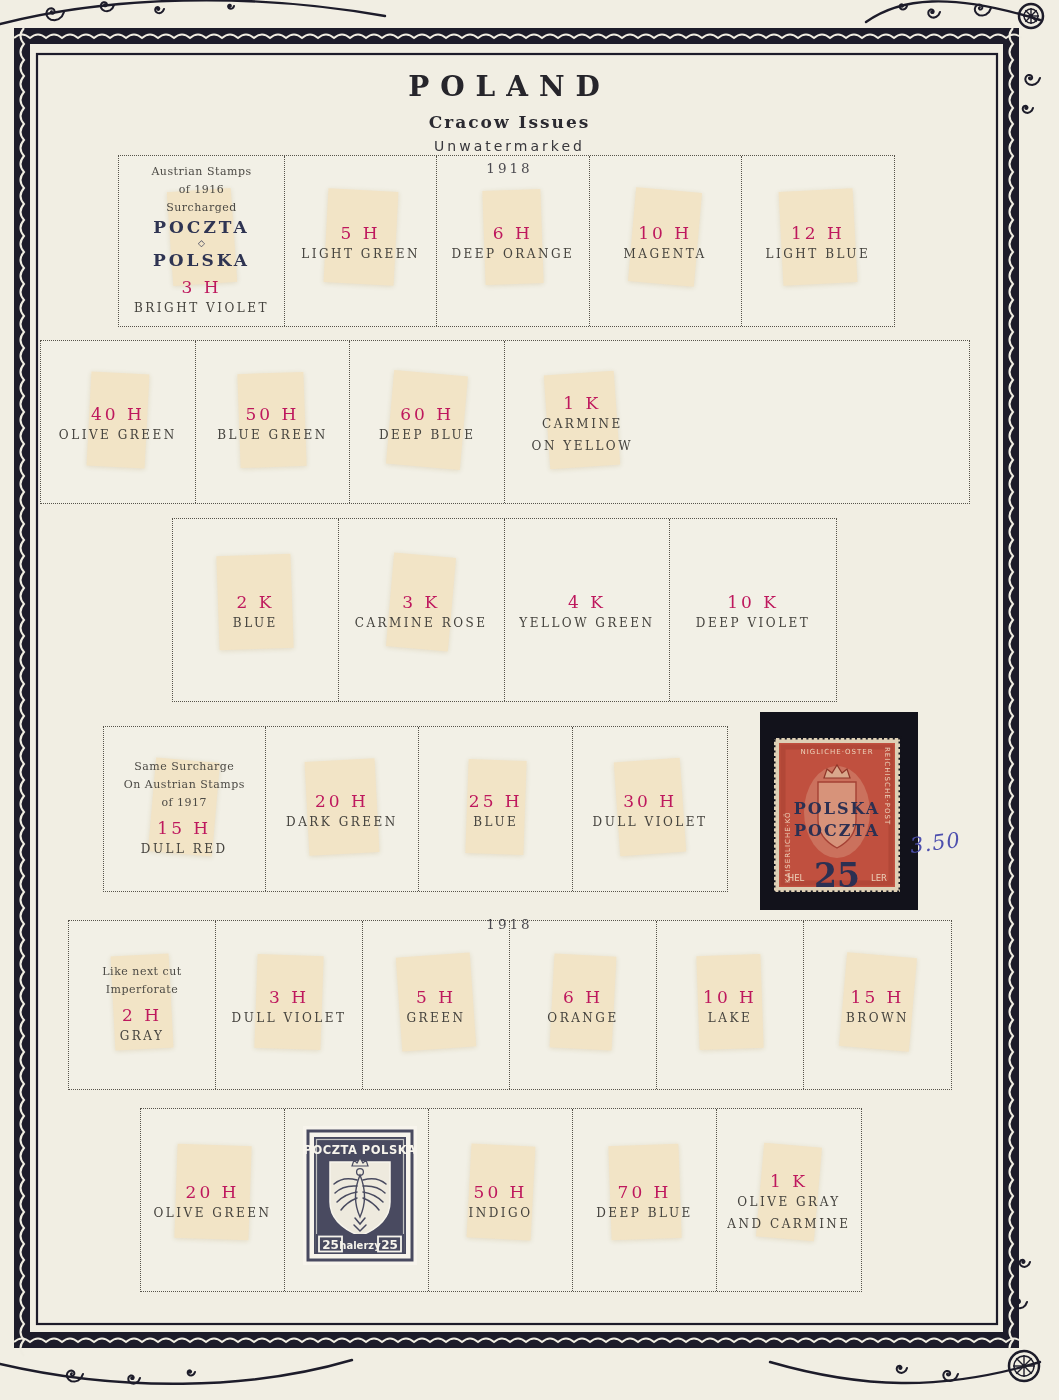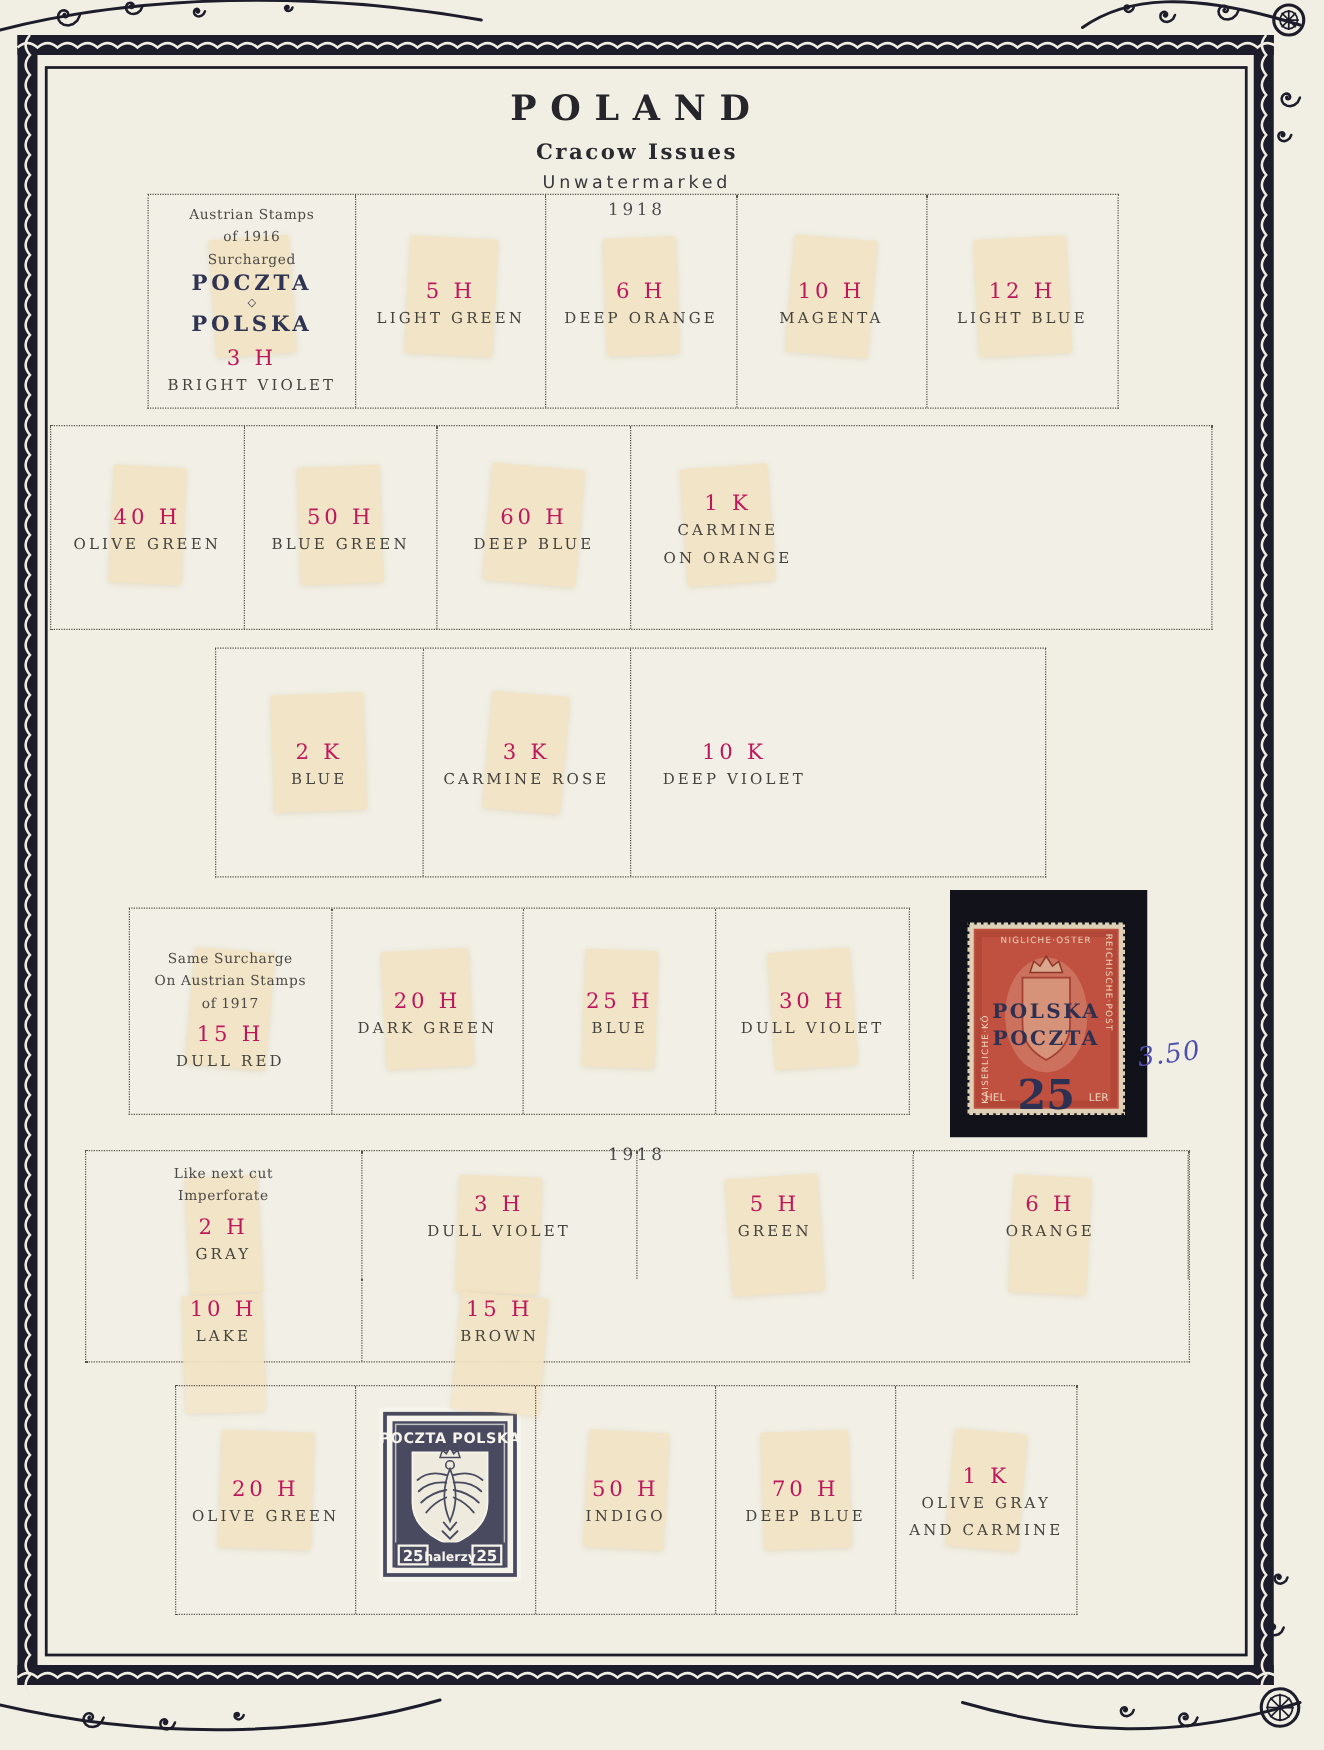--- a/index.html
+++ b/index.html
@@ -194,33 +194,37 @@
       </div>
       <div class="stamp-cell">
         <div class="hinge" style="width: 74px; transform: translateX(-50%) rotate(5deg);"></div>
         <div class="denom">60 H</div>
         <div class="color-line">DEEP BLUE</div>
       </div>
       <div class="stamp-cell">
         <div class="hinge" style="width: 70px; transform: translateX(-50%) rotate(-4deg);"></div>
         <div class="denom">1 K</div>
         <div class="color-line">CARMINE</div>
-        <div class="color-line">ON ORANGE</div>
+        <div class="color-line">ON YELLOW</div>
       </div>
     </div>
     <div class="stamp-box" style="left: 172px; top: 518px; width: 663px; height: 182px; grid-template-columns: repeat(4, 1fr);">
       <div class="stamp-cell">
         <div class="hinge" style="width: 74px; transform: translateX(-50%) rotate(-2deg);"></div>
         <div class="denom">2 K</div>
         <div class="color-line">BLUE</div>
       </div>
       <div class="stamp-cell">
         <div class="hinge" style="width: 62px; transform: translateX(-50%) rotate(5deg);"></div>
         <div class="denom">3 K</div>
         <div class="color-line">CARMINE ROSE</div>
+      </div>
+      <div class="stamp-cell">
+        <div class="denom">4 K</div>
+        <div class="color-line">YELLOW GREEN</div>
       </div>
       <div class="stamp-cell">
         <div class="denom">10 K</div>
         <div class="color-line">DEEP VIOLET</div>
       </div>
     </div>
     <div class="stamp-box" style="left: 103px; top: 726px; width: 623px; height: 164px; grid-template-columns: 1.05fr 1fr 1fr 1fr;">
       <div class="stamp-cell">
         <div class="hinge" style="width: 64px; transform: translateX(-50%) rotate(5deg);"></div>
         <div class="note-line">Same Surcharge</div>
@@ -238,21 +242,21 @@
         <div class="hinge" style="width: 58px; transform: translateX(-50%) rotate(2deg);"></div>
         <div class="denom">25 H</div>
         <div class="color-line">BLUE</div>
       </div>
       <div class="stamp-cell">
         <div class="hinge" style="width: 66px; transform: translateX(-50%) rotate(-4deg);"></div>
         <div class="denom">30 H</div>
         <div class="color-line">DULL VIOLET</div>
       </div>
     </div>
-    <div class="stamp-box" style="left: 68px; top: 920px; width: 882px; height: 168px; grid-template-columns: repeat(4, 1fr);">
+    <div class="stamp-box" style="left: 68px; top: 920px; width: 882px; height: 168px; grid-template-columns: repeat(6, 1fr);">
       <div class="stamp-cell">
         <div class="hinge" style="width: 58px; transform: translateX(-50%) rotate(-3deg);"></div>
         <div class="note-line">Like next cut</div>
         <div class="note-line">Imperforate</div>
         <div class="denom">2 H</div>
         <div class="color-line">GRAY</div>
       </div>
       <div class="stamp-cell">
         <div class="hinge" style="width: 66px; transform: translateX(-50%) rotate(2deg);"></div>
         <div class="denom">3 H</div>

